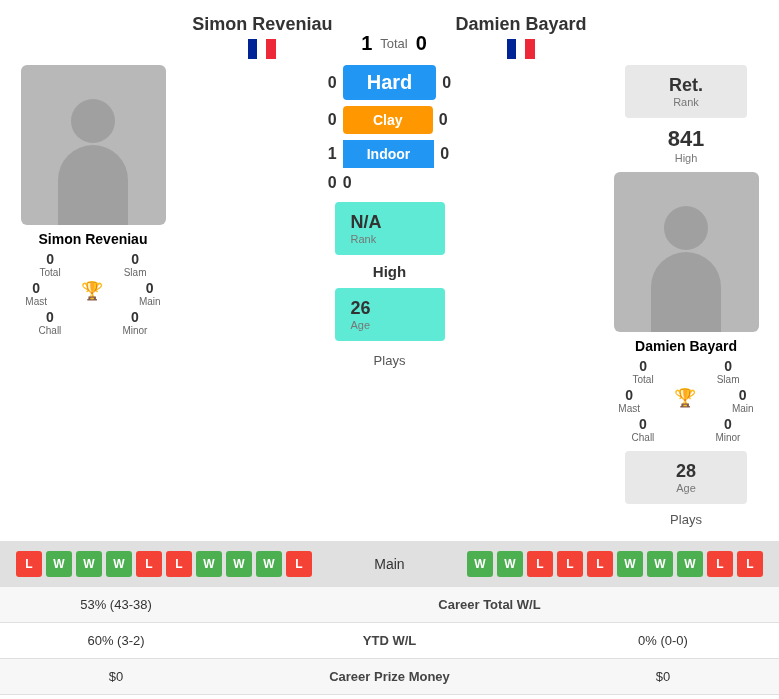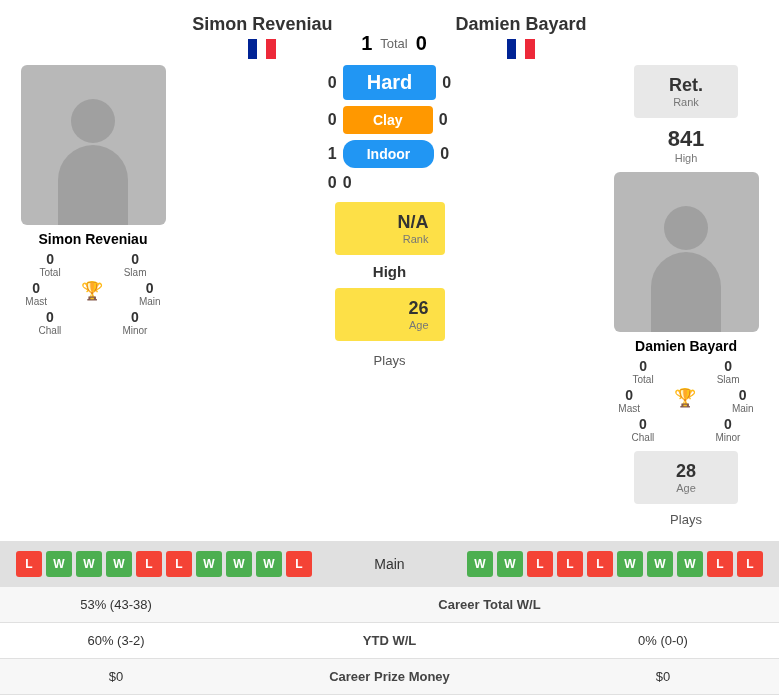--- a/index.html
+++ b/index.html
@@ -118,24 +118,24 @@
     
     .silhouette-wrap {
       display: flex;
       flex-direction: column;
       align-items: center;
       padding-bottom: 0;
     }
     
     
     .center-info-box {
-      background: #fde047;
+      background: #5eead4;
       border-radius: 4px;
       padding: 10px 16px;
-      text-align: right;
+      text-align: left;
       width: 110px;
       margin: 4px 0;
     }
     
     .center-info-box .val {
       font-size: 18px;
       font-weight: bold;
       color: #333;
     }
     
@@ -144,21 +144,21 @@
       color: #777;
     }
     
     
     .right-info-box {
       background: #e8e8e8;
       border-radius: 4px;
       padding: 10px 16px;
       text-align: center;
       margin: 0 auto;
-      width: 104px;
+      width: 122px;
     }
     
     .right-info-box .val {
       font-size: 18px;
       font-weight: bold;
       color: #333;
     }
     
     .right-info-box .lbl {
       font-size: 11px;
@@ -331,21 +331,21 @@
     <button style="background:#2196F3; color:#fff; border:none; border-radius:4px; padding:6px 24px; font-size:20px; font-weight:bold; cursor:pointer; min-width:90px;">Hard</button>
     <span style="font-size:16px; font-weight:bold; color:#333; width:24px;">0</span>
   </div>
           <div style="display: flex; align-items: center; gap: 6px; margin-bottom: 6px; width: 100%;">
     <span style="font-size:16px; font-weight:bold; color:#333; width:24px; text-align:right;">0</span>
     <button style="background:#FF9800; color:#fff; border:none; border-radius:4px; padding:6px 24px; font-size:14px; font-weight:bold; cursor:pointer; min-width:90px;">Clay</button>
     <span style="font-size:16px; font-weight:bold; color:#333; width:24px;">0</span>
   </div>
           <div style="display: flex; align-items: center; gap: 6px; margin-bottom: 6px; width: 100%;">
     <span style="font-size:16px; font-weight:bold; color:#333; width:24px; text-align:right;">1</span>
-    <button style="background:#2196F3; color:#fff; border:none; border-radius:12px; padding:6px 24px; font-size:14px; font-weight:bold; cursor:pointer; min-width:90px;">Indoor</button>
+    <button style="background:#2196F3; color:#fff; border:none; border-radius:0; padding:6px 24px; font-size:14px; font-weight:bold; cursor:pointer; min-width:90px;">Indoor</button>
     <span style="font-size:16px; font-weight:bold; color:#333; width:24px;">0</span>
   </div>
           <div style="display: flex; align-items: center; gap: 6px; margin-bottom: 6px; width: 100%;">
     <span style="font-size:16px; font-weight:bold; color:#333; width:24px; text-align:right;">0</span>
     <span style="font-size:16px; font-weight:bold; color:#333; width:24px;">0</span>
   </div>
         </div>
 
       <div class="center-info-box">
         <div class="val">N/A</div>

